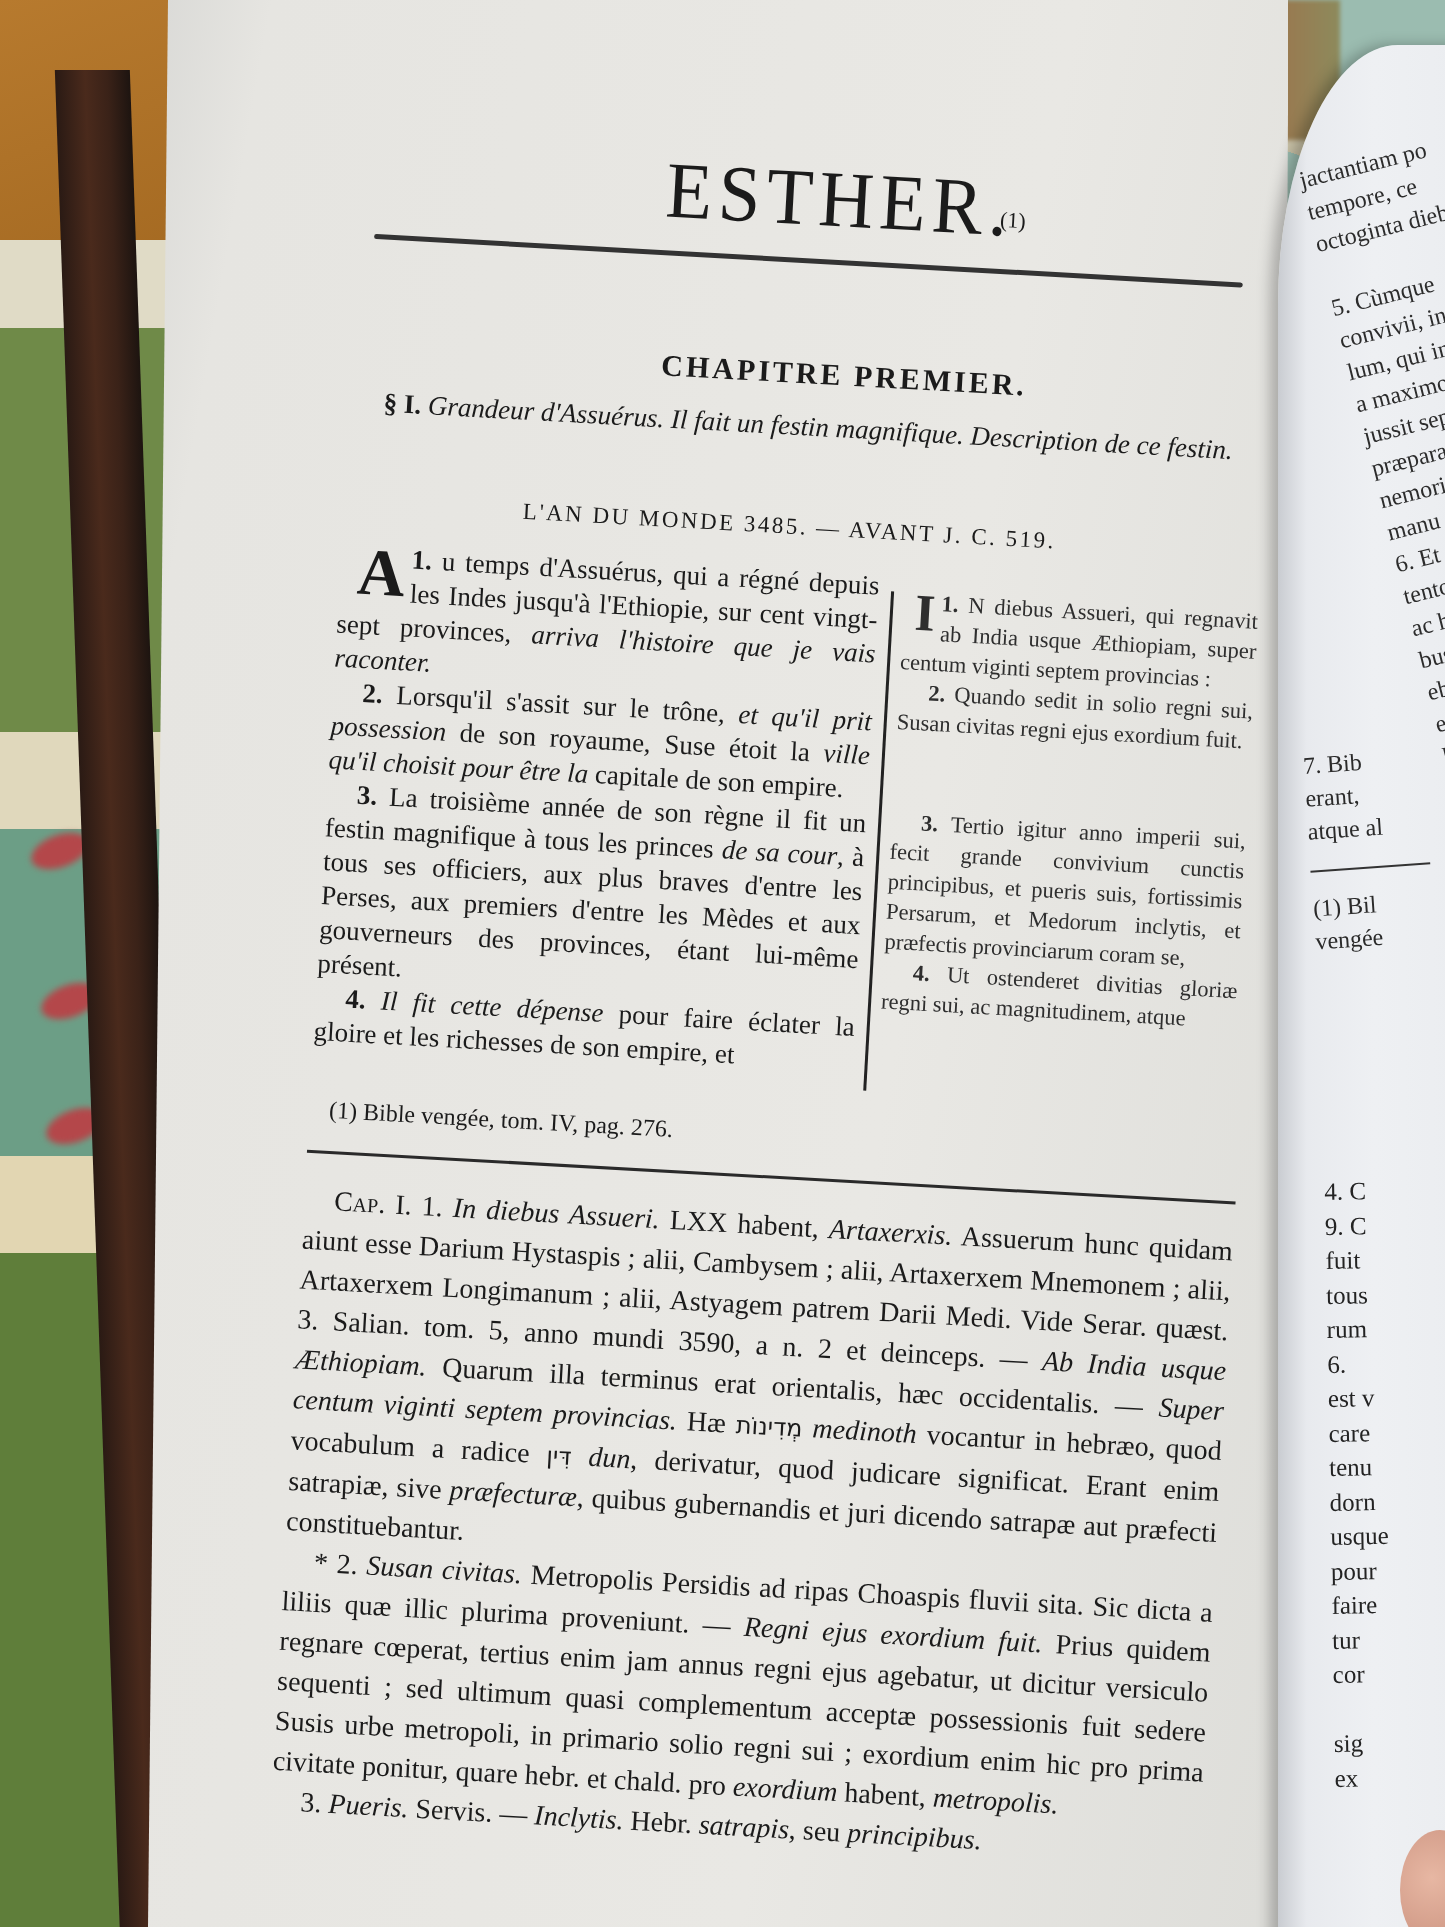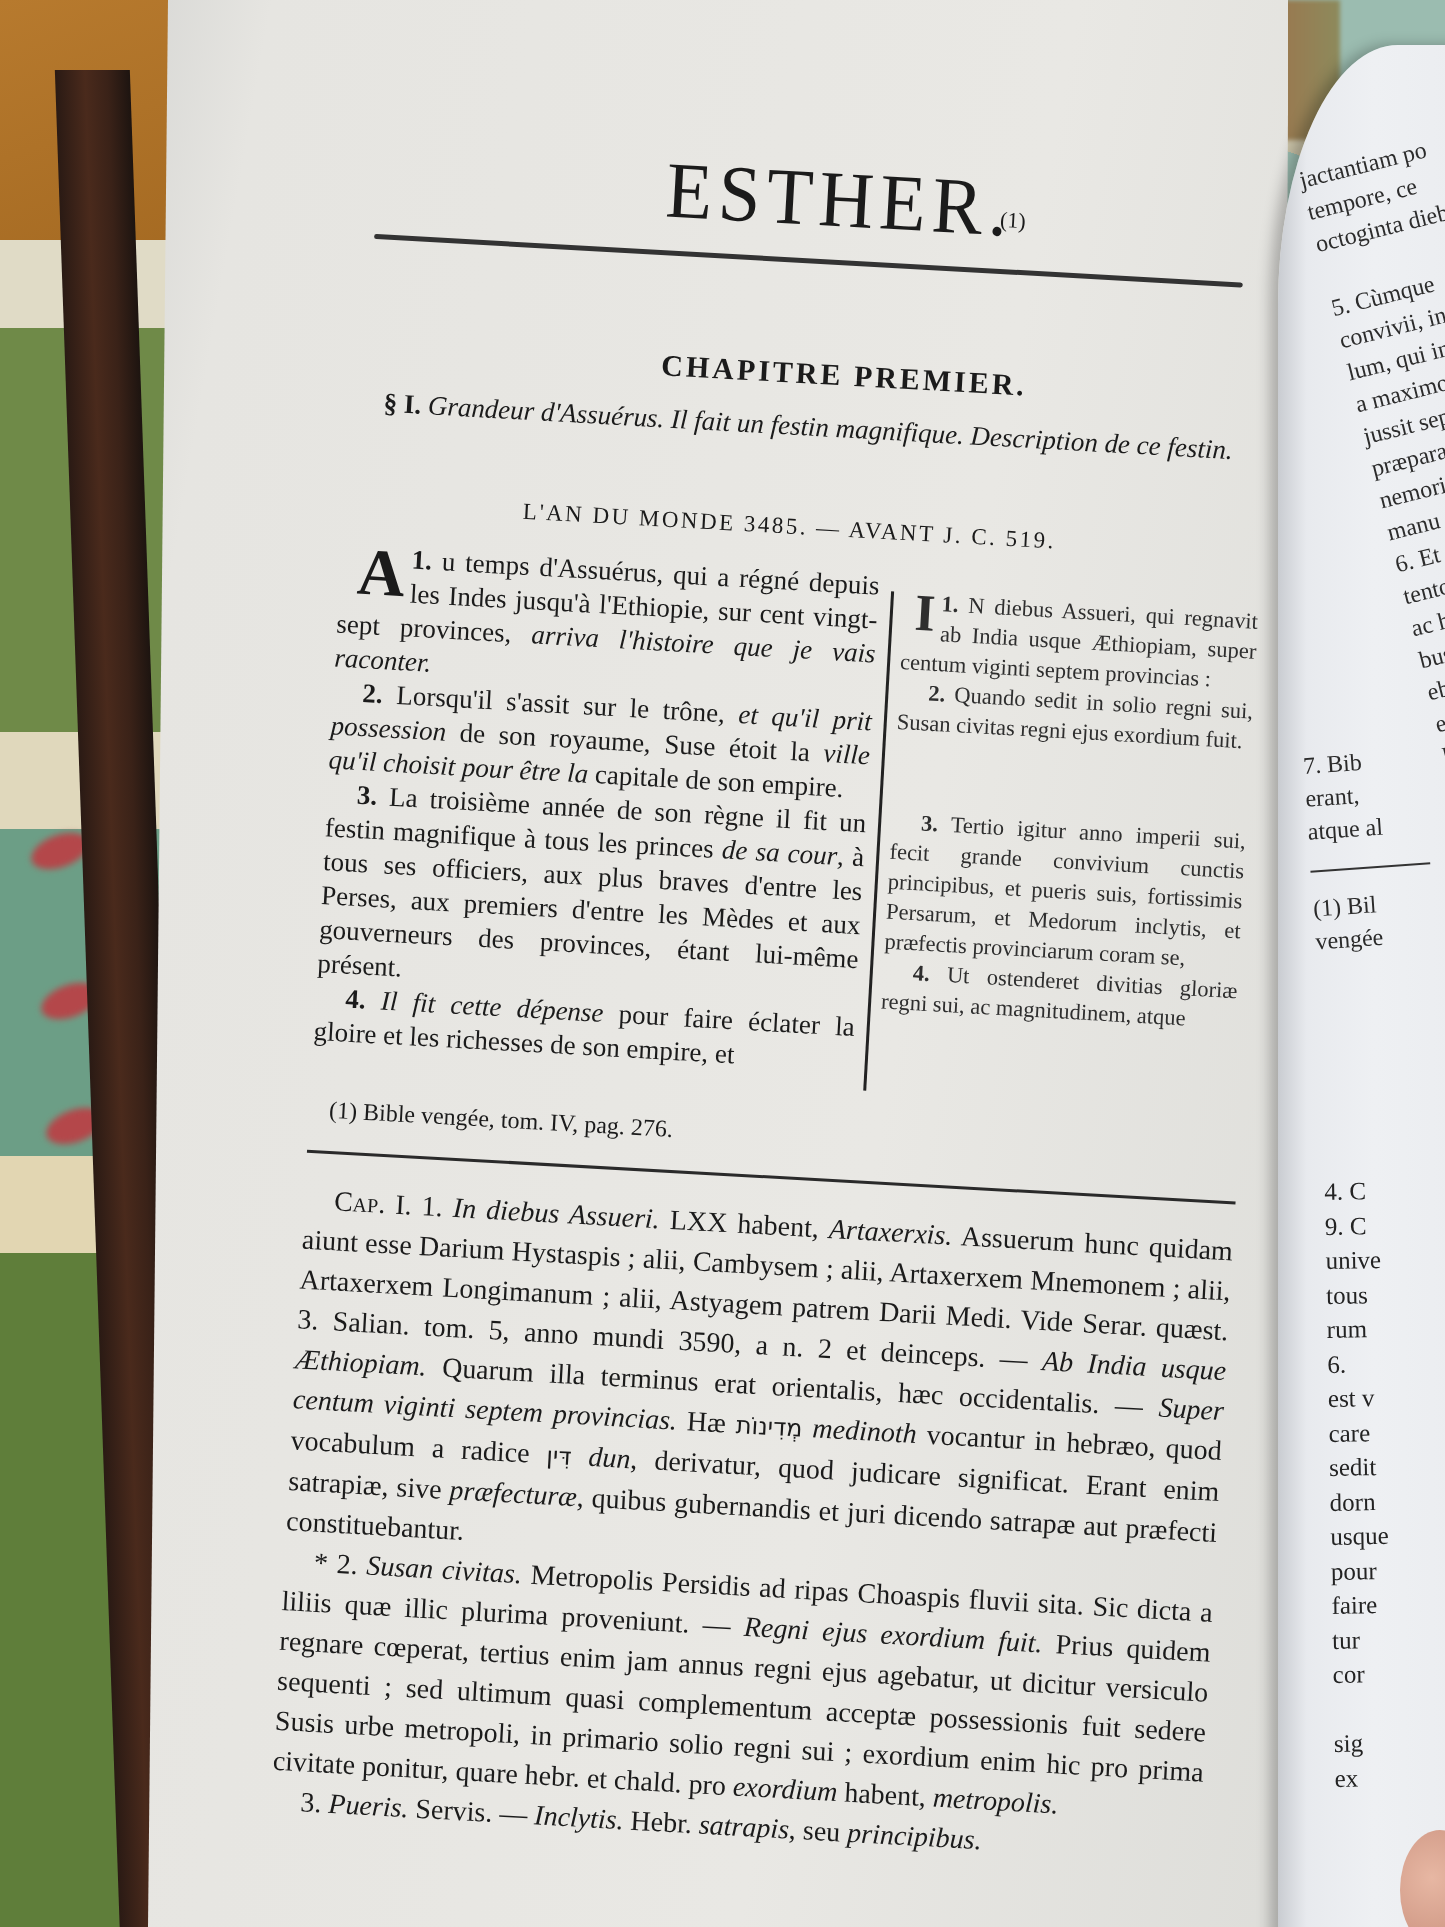--- a/index.html
+++ b/index.html
@@ -192,27 +192,27 @@
       <span class="rp-line">7. Bib</span>
       <span class="rp-line">erant,</span>
       <span class="rp-line">atque al</span>
       <span class="rp-rule"></span>
       <span class="rp-line">(1) Bil</span>
       <span class="rp-line">vengée</span>
     </div>
   <div class="rp-text-bottom">
       <span class="rp-line">4. C</span>
       <span class="rp-line">9. C</span>
-      <span class="rp-line">unive</span>
+      <span class="rp-line">fuit</span>
       <span class="rp-line">tous</span>
       <span class="rp-line">rum</span>
       <span class="rp-line">6.</span>
       <span class="rp-line">est v</span>
       <span class="rp-line">care</span>
-      <span class="rp-line">sedit</span>
+      <span class="rp-line">tenu</span>
       <span class="rp-line">dorn</span>
       <span class="rp-line">usque</span>
       <span class="rp-line">pour</span>
       <span class="rp-line">faire</span>
       <span class="rp-line">tur</span>
       <span class="rp-line">cor</span>
       <span class="rp-line">&nbsp;</span>
       <span class="rp-line">sig</span>
       <span class="rp-line">ex</span>
     </div>

